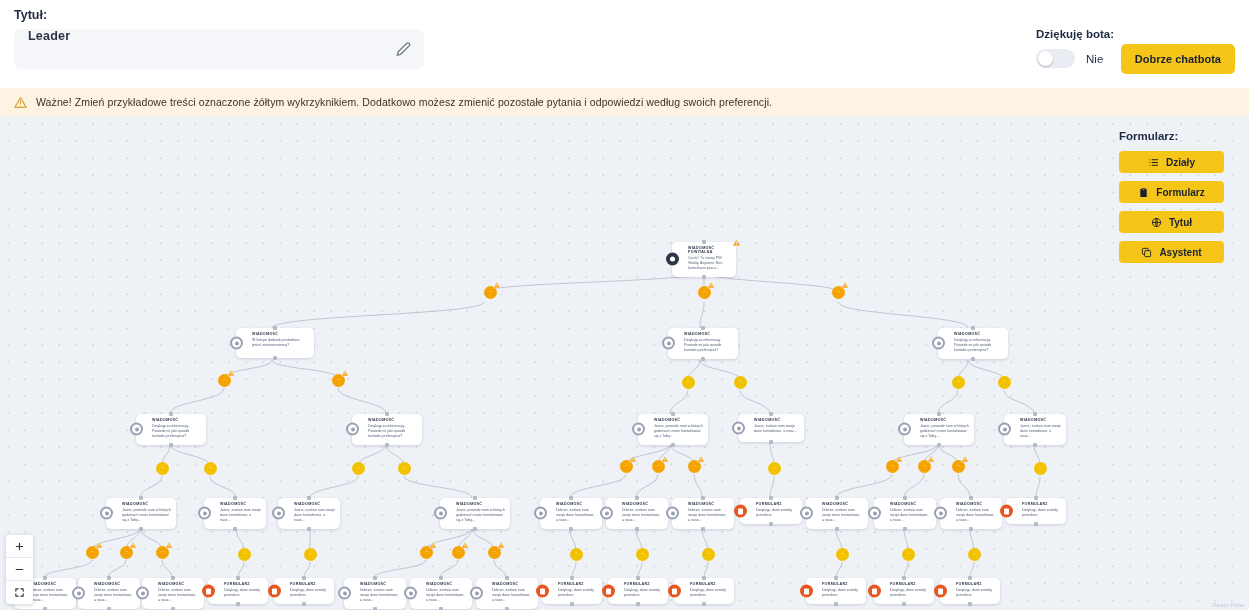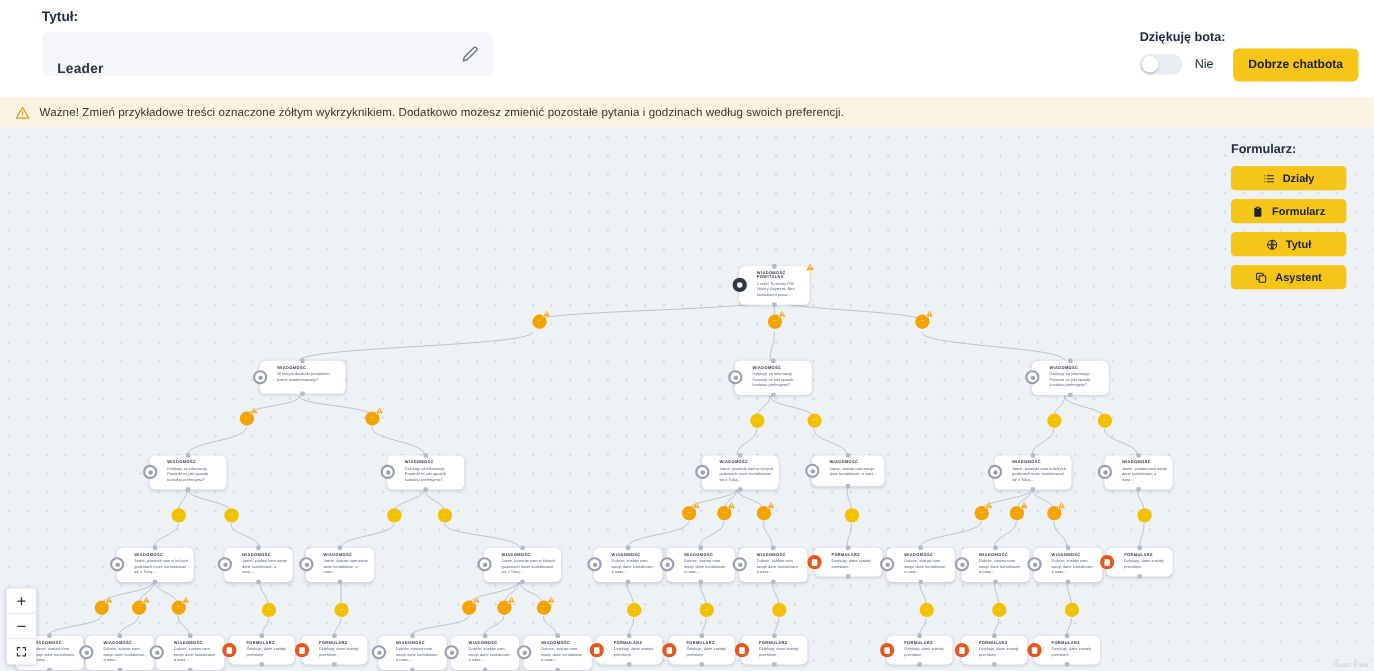--- a/index.html
+++ b/index.html
@@ -2,29 +2,29 @@
 <html><head>
 <meta charset="utf-8">
 <title>Chatbot Flow Editor</title>
 <style>
   * { box-sizing: border-box; margin: 0; padding: 0; }
   html, body {
     width: 1249px; height: 610px;
     font-family: "Liberation Sans", sans-serif;
     background: #ffffff; overflow: hidden;
   }
-  .app { position: relative; width: 1249px; height: 494px; background:#fff;padding-left:24px; }
+  .app { position: relative; width: 1249px; height: 494px; background:#fff; }
 
   
   .header { position:relative; height:88px; background:#fff; }
   .title-block { position:absolute; left:14px; top:8px; width:410px; }
   .title-label { font-size:12.5px; font-weight:bold; color:#1f2a44; margin-bottom:7px; }
   .title-input {
     position:relative; height:40px; background:#f4f6fa; border-radius:7px;
-    display:flex; align-items:flex-end; padding:0 14px;
+    display:flex; align-items:flex-start; padding:0 14px;
   }
   .title-value { font-size:12.5px; font-weight:bold; color:#2c3446; letter-spacing:.2px; }
   .pencil-icon { position:absolute; right:13px; top:50%; transform:translateY(-50%); width:15px; height:15px; color:#6b7280; }
 
   .bot-activity { position:absolute; right:135px; top:28px; text-align:left; }
   .bot-activity-label { font-size:11.5px; font-weight:bold; color:#1f2a44; margin-bottom:9px; }
   .toggle-row { display:flex; align-items:center; gap:11px; }
   .toggle {
     width:39px; height:19px; border-radius:10px; background:#e9ecf2;
     position:relative; cursor:pointer; flex:none;
@@ -157,21 +157,21 @@
 
     <button class="test-btn">Dobrze chatbota</button>
   </div>
 
   <div class="banner">
     <svg viewBox="0 0 24 24" fill="none" stroke="currentColor" stroke-width="2" stroke-linejoin="round">
       <path d="M12 3 1.5 21h21Z"></path>
         <path d="M12 9.5v5" stroke-linecap="round"></path>
         <circle cx="12" cy="17.6" r=".9" fill="currentColor" stroke="none"></circle>
     </svg>
-    <span class="banner-text">Ważne! Zmień przykładowe treści oznaczone żółtym wykrzyknikiem. Dodatkowo możesz zmienić pozostałe pytania i godzinach według swoich preferencji.</span>
+    <span class="banner-text">Ważne! Zmień przykładowe treści oznaczone żółtym wykrzyknikiem. Dodatkowo możesz zmienić pozostałe pytania i odpowiedzi według swoich preferencji.</span>
   </div>
 
   <div class="canvas">
     <div class="flow-layer" id="flow-layer">
       <svg class="edges" id="edge-svg">
           <path d="M704,156 C704,166 484,166 484,176" fill="none" stroke="#b9c0cc" stroke-width="0.9"></path>
           <path d="M704,156 C704,166 704,166 704,176" fill="none" stroke="#b9c0cc" stroke-width="0.9"></path>
           <path d="M704,156 C704,166 838,166 838,176" fill="none" stroke="#b9c0cc" stroke-width="0.9"></path>
           <path d="M484,186 C484,199 272,199 272,212" fill="none" stroke="#b9c0cc" stroke-width="0.9"></path>
           <path d="M704,186 C704,199 700,199 700,212" fill="none" stroke="#b9c0cc" stroke-width="0.9"></path>

